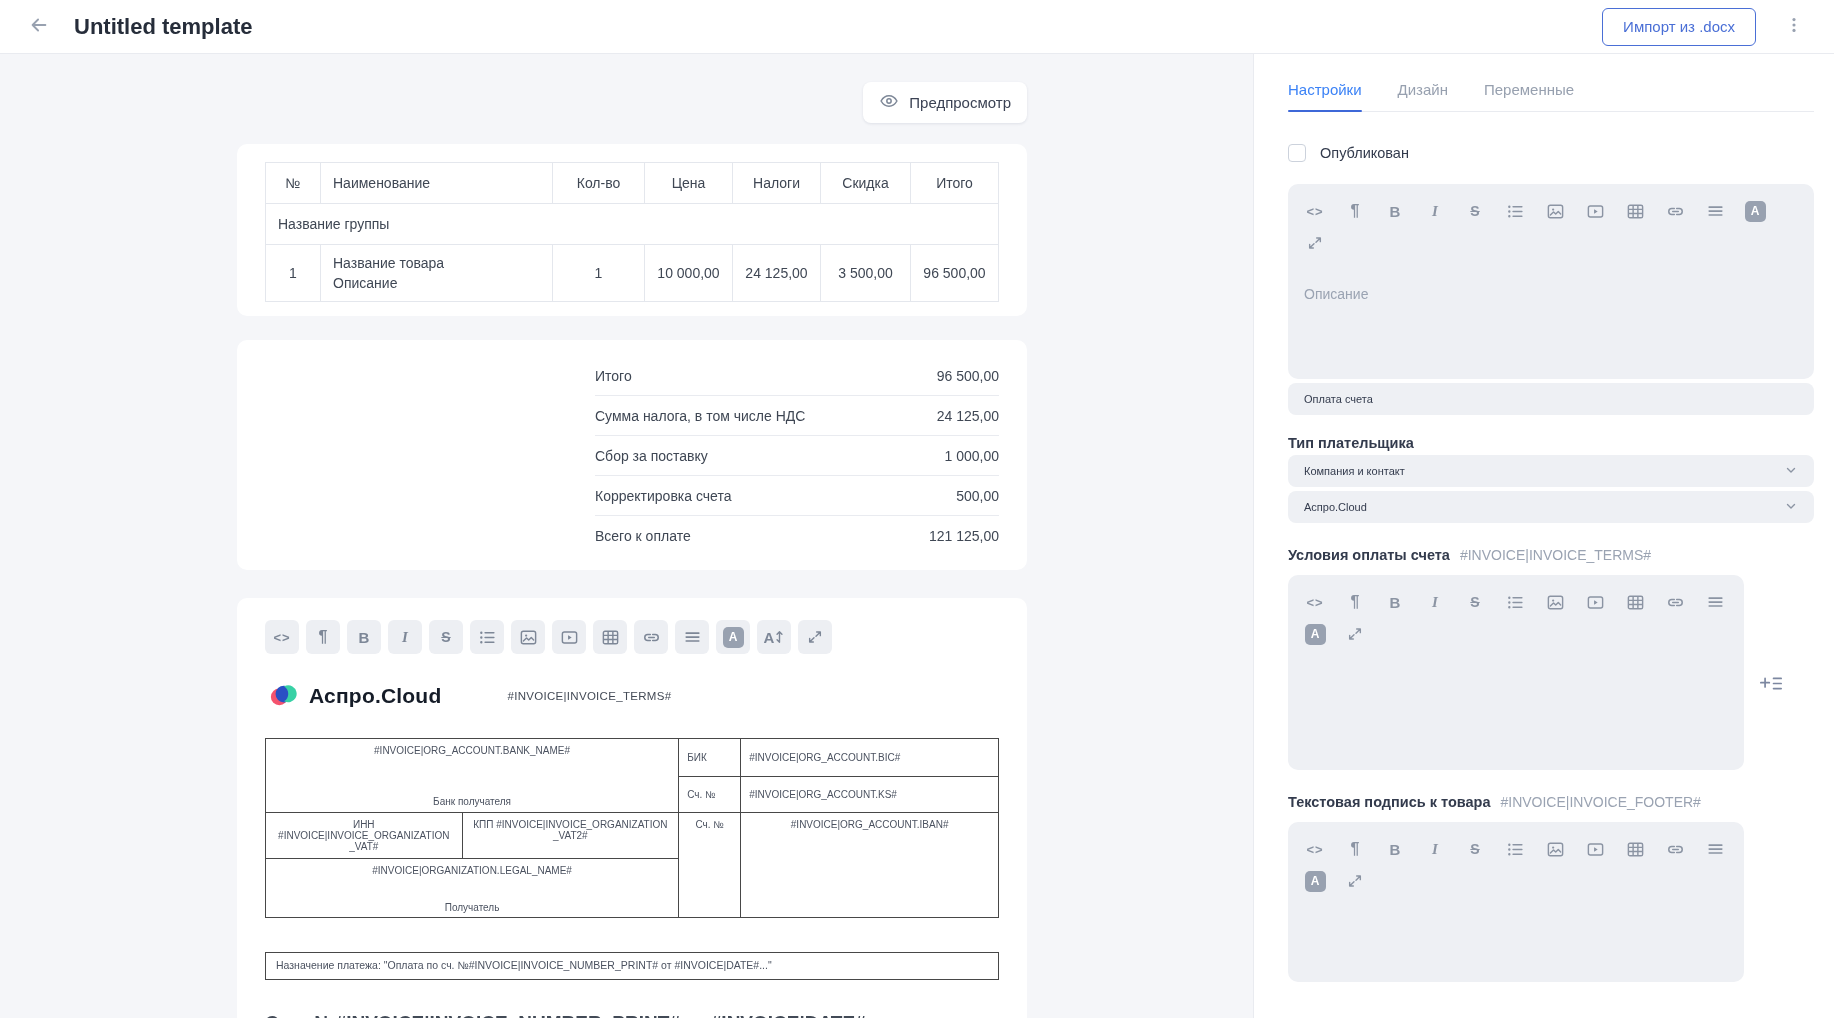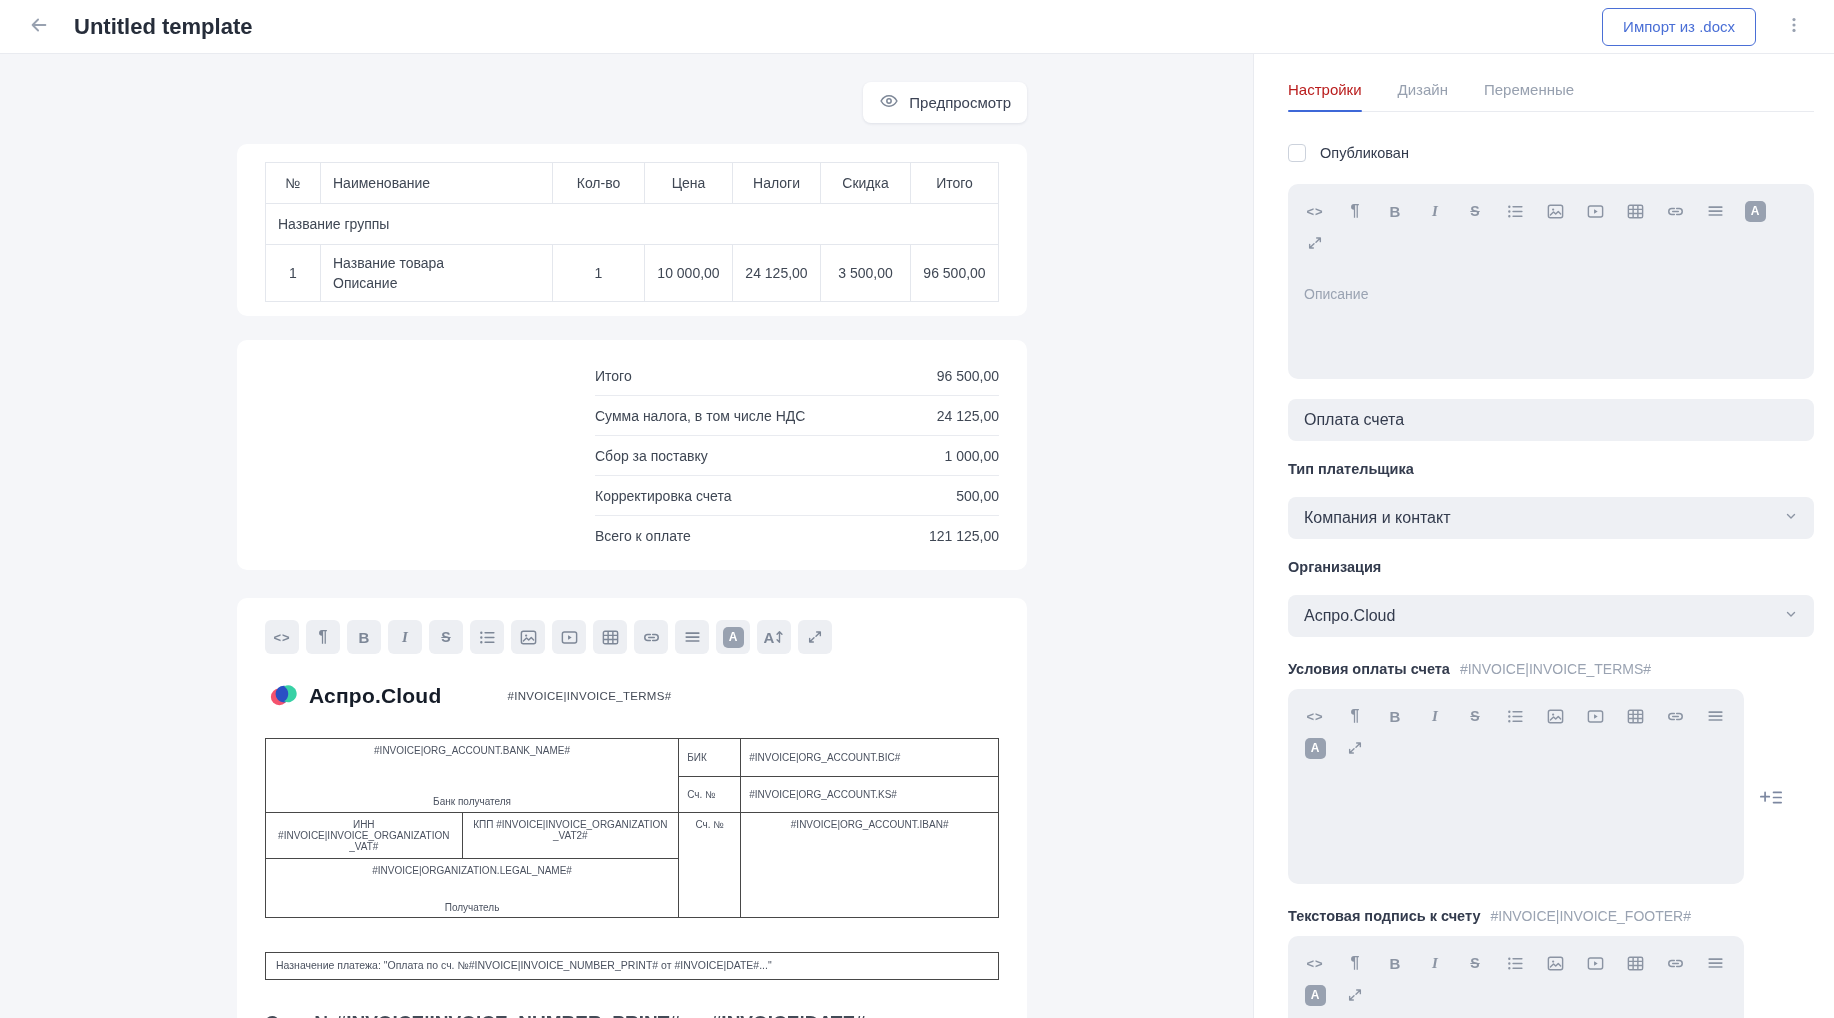--- a/index.html
+++ b/index.html
@@ -82,37 +82,37 @@
   .inn-inner{display:inline-block;max-width:172px;overflow-wrap:break-word;}
   .kpp-cell{word-break:break-all;}
 
   .purpose-box{margin-top:34px;border:1px solid #474747;padding:6px 10px 8px;font-size:10.5px;color:#4b5260;}
   .invoice-heading{margin-top:32px;font-size:19px;font-weight:700;color:#424a56;}
 
   
   .sidebar{width:581px;background:#fff;border-left:1px solid #e9ebf0;padding:0 20px 0 34px;box-sizing:border-box;}
   .tabs{display:flex;gap:36px;padding-top:27px;border-bottom:1px solid #e9ebf0;}
   .tab{background:none;border:none;font-size:15px;color:#97a0af;padding:0 0 13px;position:relative;}
-  .tab.active{color:#b91c1c;font-weight:500;}
+  .tab.active{color:#3b82f6;font-weight:500;}
   .tab.active::after{content:"";position:absolute;left:0;right:0;bottom:-1px;height:2px;background:#3e68d8;border-radius:1px;}
 
   .pub-row{margin-top:32px;display:flex;align-items:center;gap:14px;}
   .checkbox{width:18px;height:18px;border:1.5px solid #ccd2dc;border-radius:4px;background:#fff;box-sizing:border-box;}
   .pub-label{font-size:14.5px;color:#333b4d;}
 
   .editor{background:#eef0f4;border-radius:10px;padding:14px 16px;box-sizing:border-box;margin-top:22px;}
   .editor .tb-row{display:flex;gap:18px;align-items:center;height:26px;margin-bottom:6px;}
   .editor .tb-btn{width:22px;height:22px;}
   .editor-desc{height:195px;}
   .editor-placeholder{margin-top:30px;font-size:14px;color:#9aa3b2;}
 
   .field-label{margin-top:26px;font-size:14.5px;font-weight:600;color:#333b4d;}
   .field-label.tight{margin-top:20px;}
-  .text-input,.select{margin-top:20px;height:42px;background:#eef0f4;border-radius:8px;border:none;
-        width:100%;padding:0 16px;font-size:16px;color:#333b4d;box-sizing:border-box;}
+  .text-input,.select{margin-top:4px;height:32px;background:#eef0f4;border-radius:8px;border:none;
+        width:100%;padding:0 16px;font-size:11px;color:#333b4d;box-sizing:border-box;}
   .select{display:flex;align-items:center;justify-content:space-between;}
   .select svg{color:#8b94a3;}
 
   .label-row{display:flex;align-items:flex-start;gap:10px;margin-top:24px;}
   .var-hint{font-size:14px;color:#9aa3b2;font-weight:400;}
 
   .terms-wrap{position:relative;}
   .editor-terms{width:456px;height:195px;margin-top:12px;}
   .add-var-btn{position:absolute;left:468px;top:96px;background:none;border:none;color:#7c87a0;padding:4px;}
   .editor-footer{width:456px;height:160px;margin-top:12px;}
@@ -471,21 +471,20 @@
       <div class="field-label tight">Тип плательщика</div>
       <div class="select">
         <span>Компания и контакт</span>
         <span>
           <svg width="14" height="14" viewBox="0 0 24 24" fill="none" stroke="currentColor" stroke-width="2.4" stroke-linecap="round" stroke-linejoin="round">
               <path d="M6 9.5l6 6 6-6"></path>
             </svg>
         </span>
       </div>
 
-      <div class="field-label tight">Организация</div>
       <div class="select">
         <span>Аспро.Cloud</span>
         <span>
           <svg width="14" height="14" viewBox="0 0 24 24" fill="none" stroke="currentColor" stroke-width="2.4" stroke-linecap="round" stroke-linejoin="round">
               <path d="M6 9.5l6 6 6-6"></path>
             </svg>
         </span>
       </div>
 
       <div class="label-row">
@@ -577,21 +576,21 @@
         <button class="add-var-btn">
           <span>
             <svg width="22" height="17" viewBox="0 0 26 20" fill="none" stroke="currentColor" stroke-width="2" stroke-linecap="round">
                 <path d="M6 4v10M1 9h10M16 4h9M16 10h9M16 16h9"></path>
               </svg>
           </span>
         </button>
       </div>
 
       <div class="label-row">
-        <span class="field-label" style="margin-top:0">Текстовая подпись к счету</span>
+        <span class="field-label" style="margin-top:0">Текстовая подпись к товара</span>
         <span class="var-hint">#INVOICE|INVOICE_FOOTER#</span>
       </div>
 
       <div class="editor editor-footer">
         <div class="tb-row toolbar">
             <button class="tb-btn">
               <span class="icn icn-code">&lt;&gt;</span>
             </button>
             <button class="tb-btn">
               <span class="icn icn-paragraph">¶</span>

